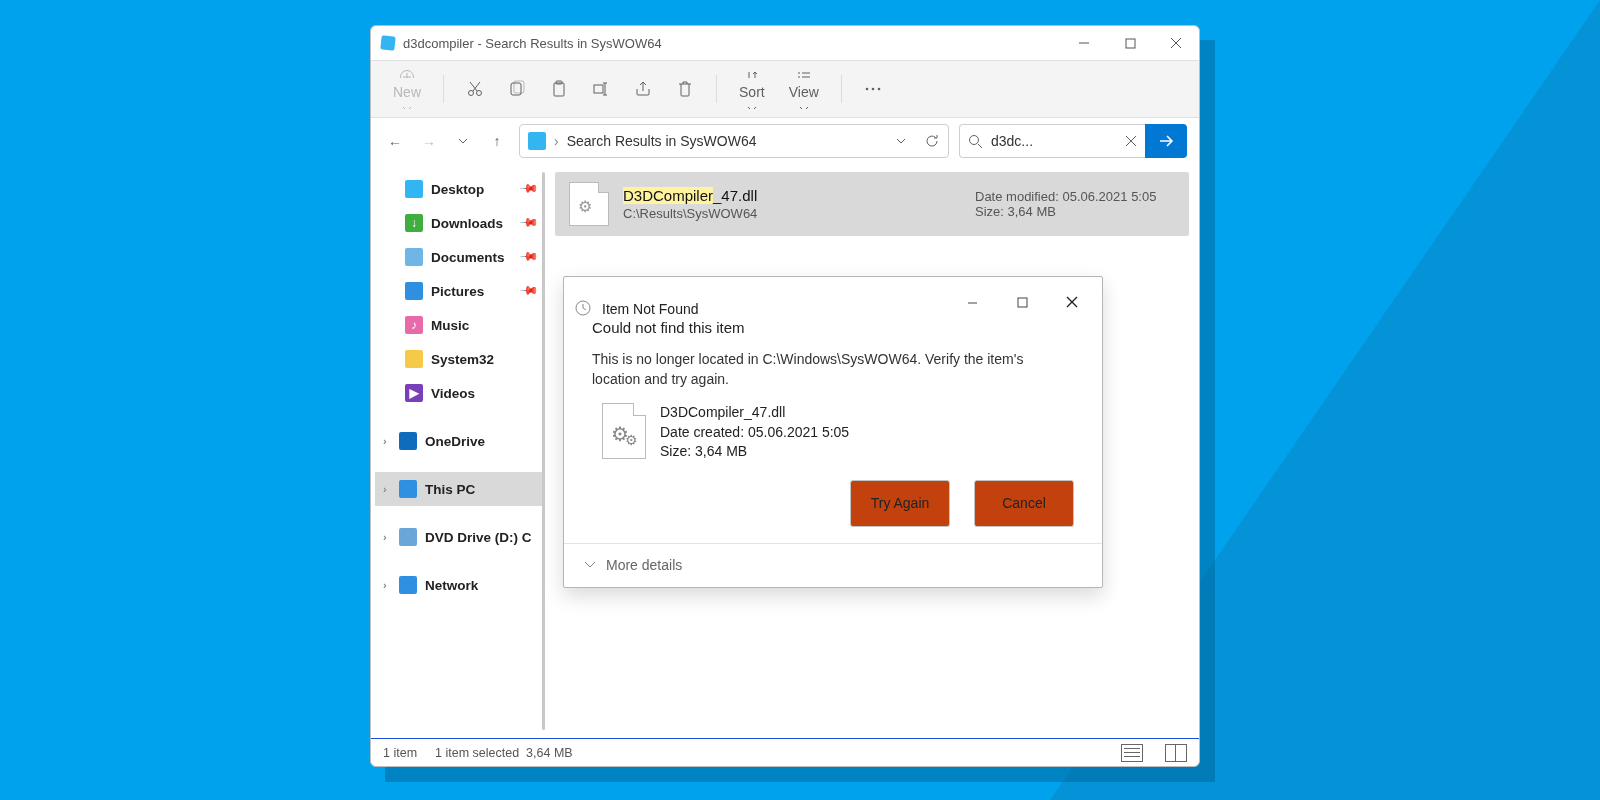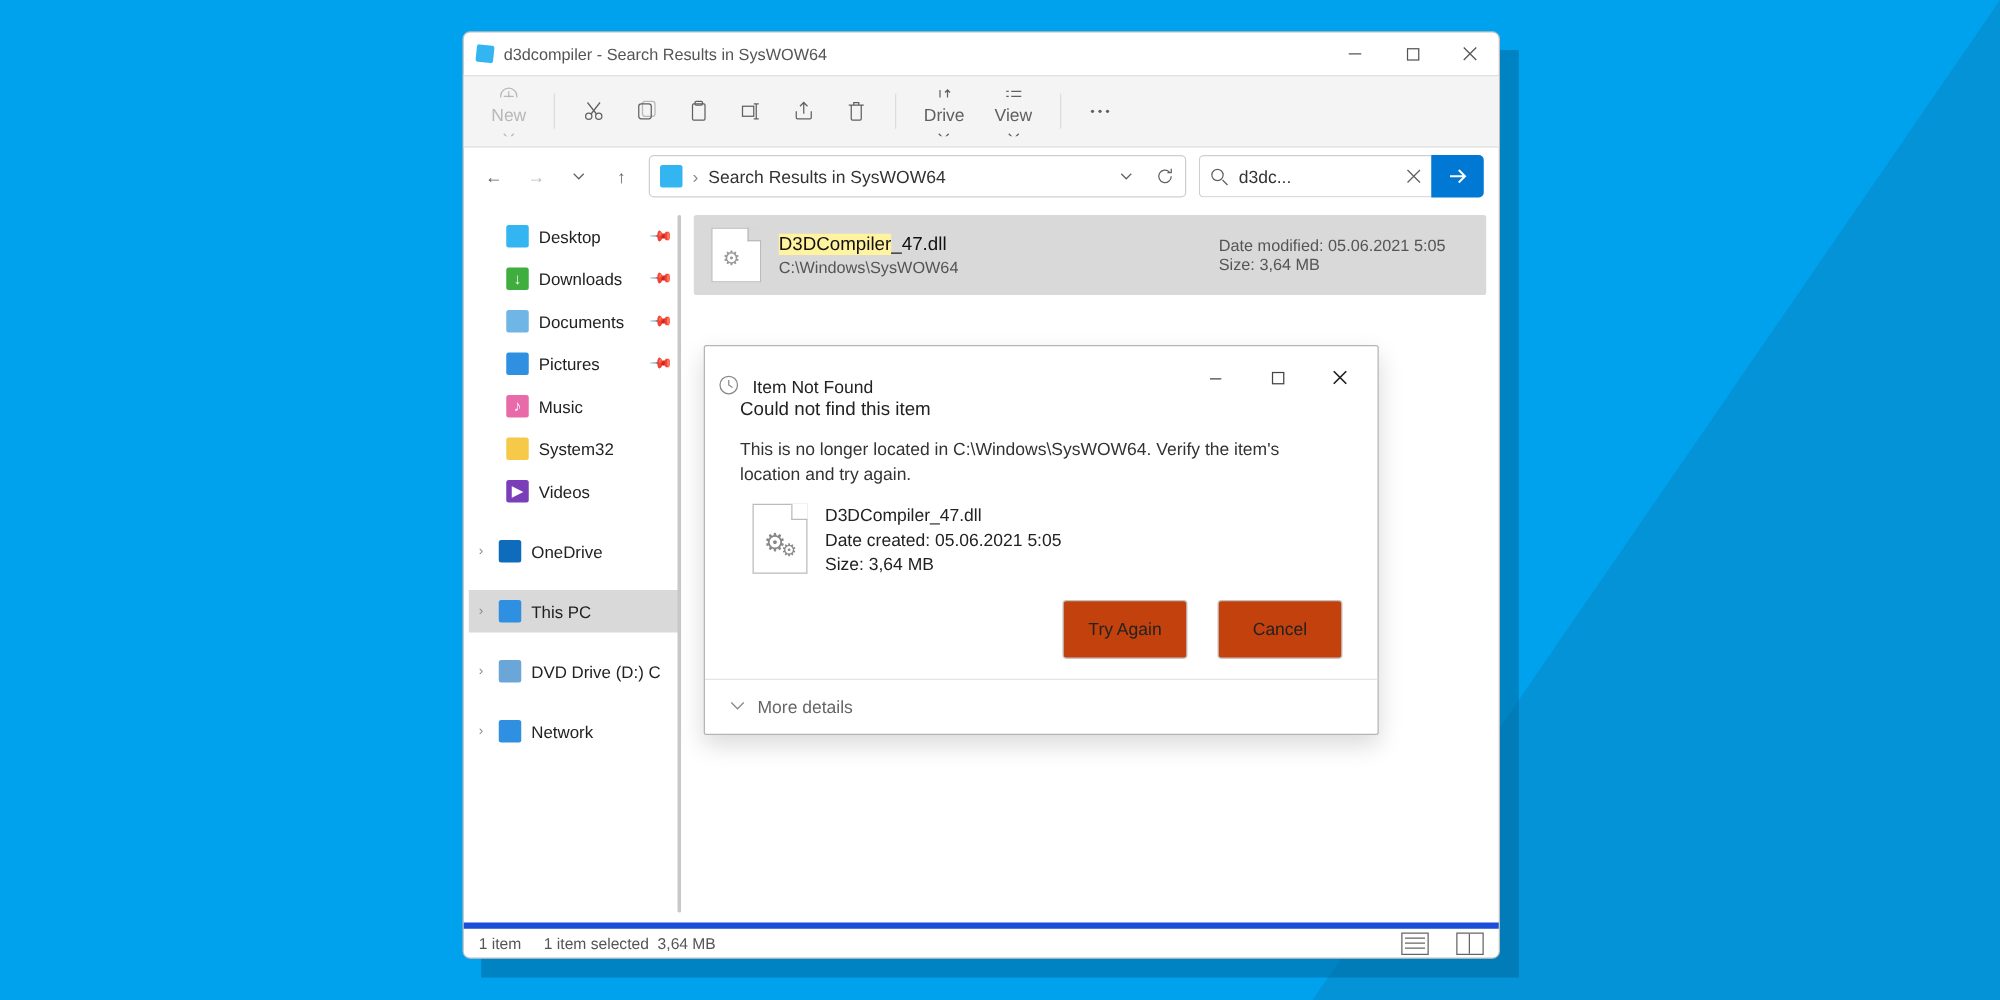--- a/index.html
+++ b/index.html
@@ -18,21 +18,21 @@
   .navrow { height: 46px; display: flex; align-items: center; padding: 6px 12px; gap: 10px; }
   .navarrow { width: 24px; display: flex; align-items: center; justify-content: center; color: #606060; font-size: 14px; }
   .addrbar { flex: 1; height: 34px; border: 1px solid #cfcfcf; border-radius: 4px; display: flex; align-items: center; padding: 0 8px; gap: 8px; font-size: 14px; color: #333; }
   .addrbar .ico { width: 18px; height: 18px; background: #33b5f2; border-radius: 2px; }
   .addrbar .spacer { flex: 1; }
   .searchbar { width: 186px; height: 34px; border: 1px solid #cfcfcf; border-radius: 4px 0 0 4px; display: flex; align-items: center; padding: 0 8px; gap: 8px; font-size: 14px; color: #333; border-right: none; }
   .searchbtn { width: 42px; height: 34px; background: #0078d4; color: #fff; display: flex; align-items: center; justify-content: center; border-radius: 0 4px 4px 0; }
   .body { flex: 1; display: flex; min-height: 0; }
   .sidebar { width: 174px; padding: 8px 0 8px 4px; overflow: hidden; border-right: none; position: relative; }
   .sb-scroll { position: absolute; right: 0; top: 8px; bottom: 8px; width: 3px; background: #c8c8c8; border-radius: 2px; }
-  .sbitem { height: 34px; display: flex; align-items: center; gap: 8px; padding: 0 8px 0 30px; font-size: 13.5px; color: #222; position: relative; white-space: nowrap; overflow: hidden; }
+  .sbitem { height: 34px; display: flex; align-items: center; gap: 8px; padding: 0 8px 0 30px; font-size: 13.5px; color: #222; position: relative; white-space: nowrap; overflow: hidden; font-weight: bold; }
   .sbitem.selected { background: #d9d9d9; }
   .sbitem .chev { position: absolute; left: 8px; color: #888; font-size: 11px; }
   .sbitem .pin { margin-left: auto; color: #a0a0a0; font-size: 12px; transform: rotate(45deg); }
   .sbico { width: 18px; height: 18px; border-radius: 2px; display: flex; align-items: center; justify-content: center; font-size: 12px; }
   .content { flex: 1; padding: 8px 10px; position: relative; }
   .fileitem { background: #d9d9d9; border-radius: 2px; padding: 10px 14px; display: flex; gap: 14px; align-items: center; }
   .fileico { width: 40px; height: 44px; background: #fff; border: 1px solid #bbb; position: relative; }
   .fileico::before { content:""; position:absolute; right:-1px; top:-1px; width:10px; height:10px; background:#d9d9d9; border-left:1px solid #bbb; border-bottom:1px solid #bbb; }
   .filegears { position:absolute; left:8px; top:14px; font-size:16px; color:#999; }
   .fileitem .names { flex: 1; }
@@ -47,21 +47,21 @@
   .dlg-body { padding: 2px 28px 16px 28px; font-size:14px; color:#222; }
   .dlg-body h4 { font-weight: normal; font-size:15px; margin-bottom:14px; }
   .dlg-body p { font-size:14px; color:#333; line-height:1.4; margin-bottom:14px; }
   .dlg-file { display:flex; gap:14px; margin:6px 0 18px 10px; }
   .dlg-fileico { width:44px; height:56px; background:#fff; border:1px solid #bbb; position:relative; }
   .dlg-fileico::before { content:""; position:absolute; right:-1px; top:-1px; width:12px; height:12px; background:#fff; border-left:1px solid #bbb; border-bottom:1px solid #bbb; }
   .dlg-gears{ position:absolute; left:8px; top:18px; font-size:20px; color:#888; }
   .dlg-actions { display:flex; justify-content:flex-end; gap:12px; }
   .btn { min-width:100px; height:47px; border:1px solid #c4c4c4; background:#c2410c; border-radius:3px; display:flex; align-items:center; justify-content:center; font-size:14px; color:#222;margin-left:12px; }
   .dlg-footer { border-top:1px solid #e4e4e4; height:44px; display:flex; align-items:center; padding:0 20px; gap:10px; color:#666; font-size:14px; }
-  .statusbar { height:28px; border-top:5px solid #1d4ed8; display:flex; align-items:center; padding:0 12px; font-size:12.5px; color:#555; gap:18px; }
+  .statusbar { height:28px; border-top:1px solid #1d4ed8; display:flex; align-items:center; padding:0 12px; font-size:12.5px; color:#555; gap:18px; }
   .statusbar .spacer{flex:1;}
   .viewbtn { width:22px; height:18px; border:1px solid #666; display:flex; }
   svg { display:block; }
 </style>
 </head>
 <body>
 
 <div class="diag"></div>
 <div class="shadow"></div>
 
@@ -134,21 +134,21 @@
     <div class="tbtn">
       <svg width="18" height="18">
           <path d="M3 4h12M5 4v11a1 1 0 001 1h6a1 1 0 001-1V4M7 4V2h4v2" fill="none" stroke="#606060"></path>
         </svg>
     </div>
     <div class="sep"></div>
     <div class="tbtn">
       <svg width="16" height="16">
           <path d="M5 3v10M3 11l2 2 2-2M11 13V3M9 5l2-2 2 2" fill="none" stroke="#606060"></path>
         </svg>
-      <span>Drive</span>
+      <span>Sort</span>
       <svg width="10" height="6">
           <path d="M1 1l4 4 4-4" fill="none" stroke="#606060"></path>
         </svg>
     </div>
     <div class="tbtn">
       <svg width="16" height="16">
           <path d="M2 4h2M2 8h2M2 12h2M6 4h8M6 8h8M6 12h8" stroke="#606060"></path>
         </svg>
       <span>View</span>
       <svg width="10" height="6">
@@ -270,21 +270,21 @@
       <div class="sb-scroll"></div>
     </div>
 
     <div class="content">
       <div class="fileitem">
         <div class="fileico">
             <div class="filegears">⚙</div>
           </div>
         <div class="names">
           <div class="fn"><span class="hi">D3DCompiler</span><span>_47.dll</span></div>
-          <div class="fp">C:\Windows\SysWOW64</div>
+          <div class="fp">C:\Results\SysWOW64</div>
         </div>
         <div class="fmeta">
           <div><span>Date modified:</span> <span>05.06.2021 5:05</span></div>
           <div><span>Size:</span> <span>3,64 MB</span></div>
         </div>
       </div>
 
       <div class="dialog">
         <div class="dlg-title">
           <svg width="18" height="18">

